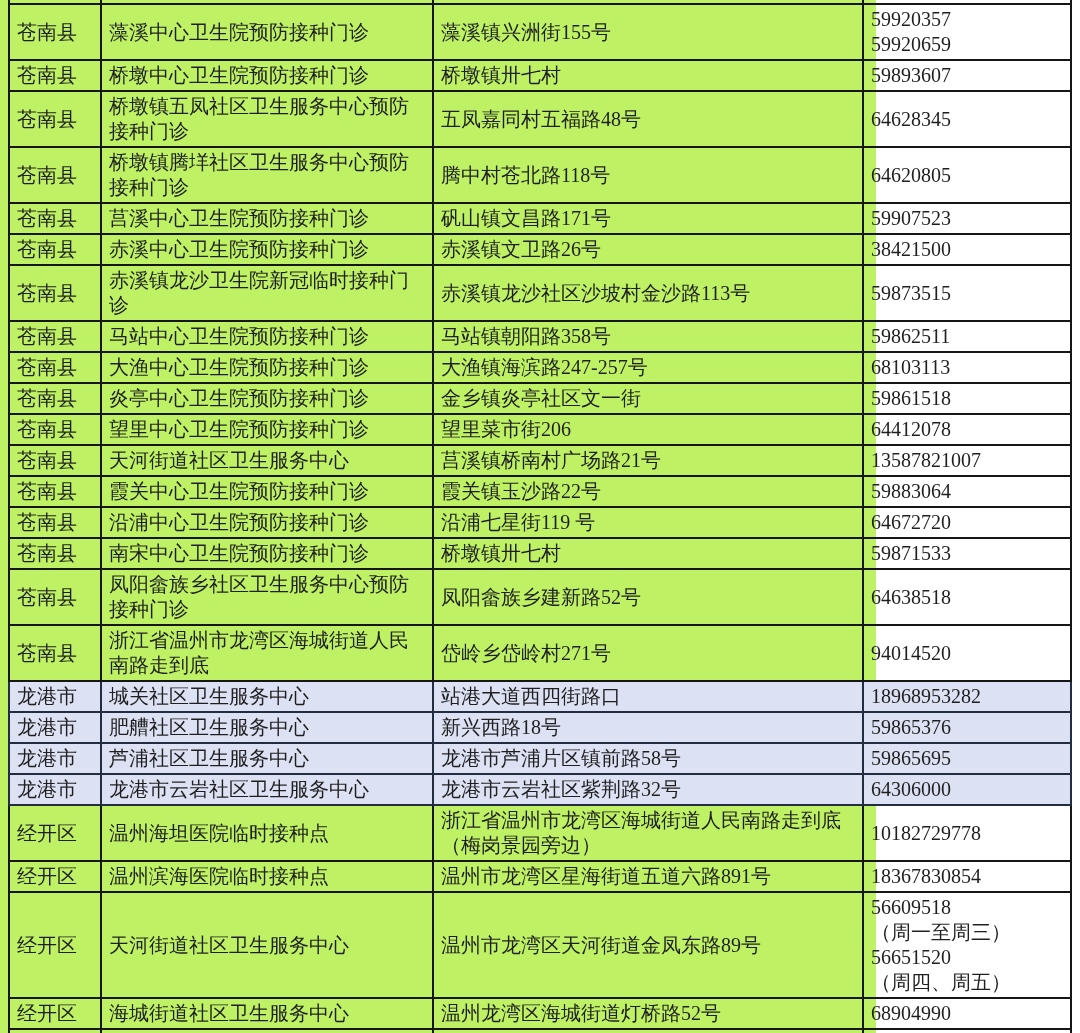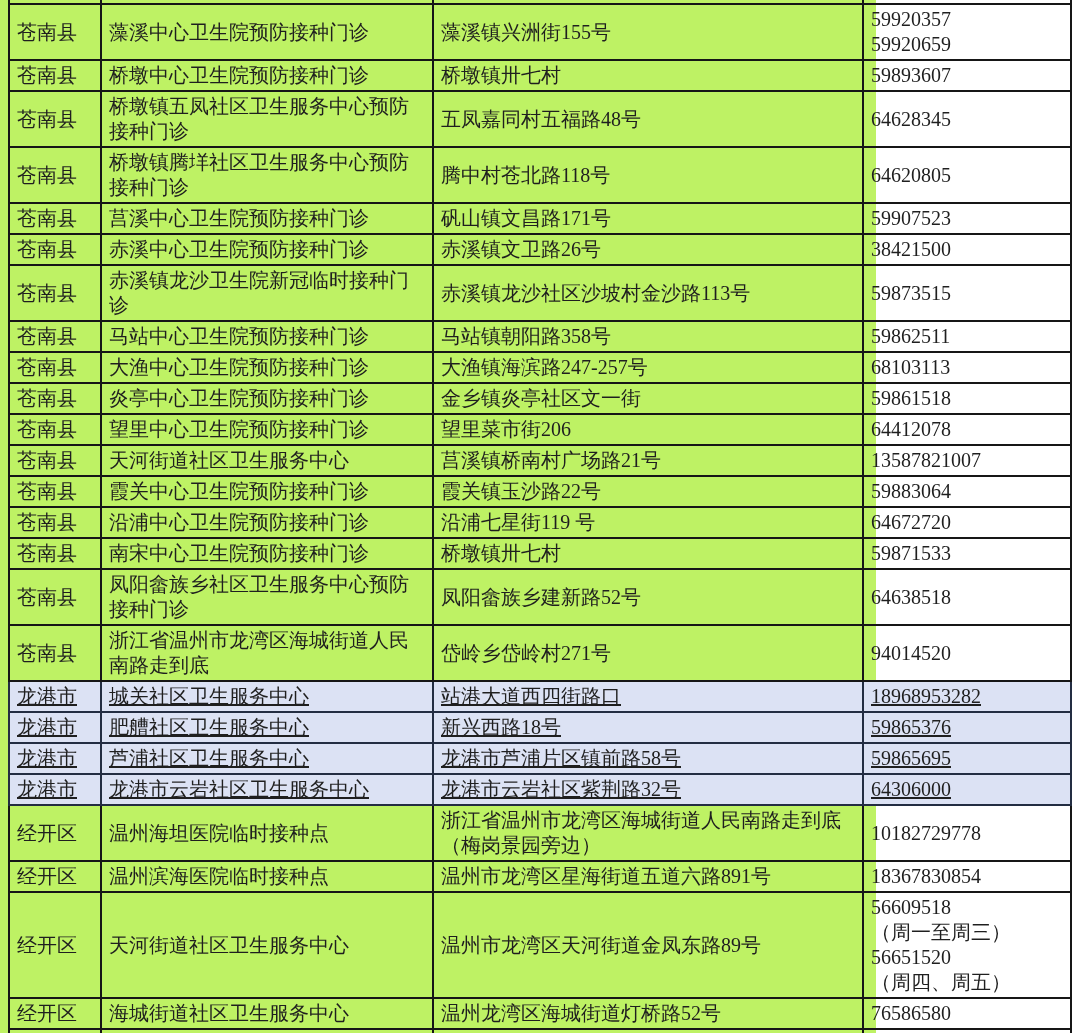--- a/index.html
+++ b/index.html
@@ -40,21 +40,20 @@
     line-height: 0;
   }
   col.c-district { width: 92px; }
   col.c-name     { width: 332px; }
   col.c-address  { width: 430px; }
   col.c-phone    { width: 208px; }
   td.col-phone, td.col-address { white-space: pre-line; }
   tr.hl td {
     background: var(--hl-bg, #dce2f4);
     border-color: var(--hl-border, #232d42);
-    text-decoration: underline;
   }
 </style>
 </head>
 <body>
 
 <div class="page">
   <table class="clinic-table">
     <colgroup>
       <col class="c-district">
       <col class="c-name">
@@ -213,21 +212,21 @@
           <td class="col-address">温州市龙湾区天河街道金凤东路89号</td>
           <td class="col-phone">56609518
 （周一至周三）
 56651520
 （周四、周五）</td>
         </tr>
         <tr>
           <td class="col-district">经开区</td>
           <td class="col-name">海城街道社区卫生服务中心</td>
           <td class="col-address">温州龙湾区海城街道灯桥路52号</td>
-          <td class="col-phone">76586580</td>
+          <td class="col-phone">68904990</td>
         </tr>
         <tr>
           <td class="col-district">经开区</td>
           <td class="col-name">沙城街道社区卫生服务中心</td>
           <td class="col-address">温州市龙湾区沙城街道健康路1号</td>
           <td class="col-phone">56609899</td>
         </tr>
       </tbody>
   </table>
 </div>

